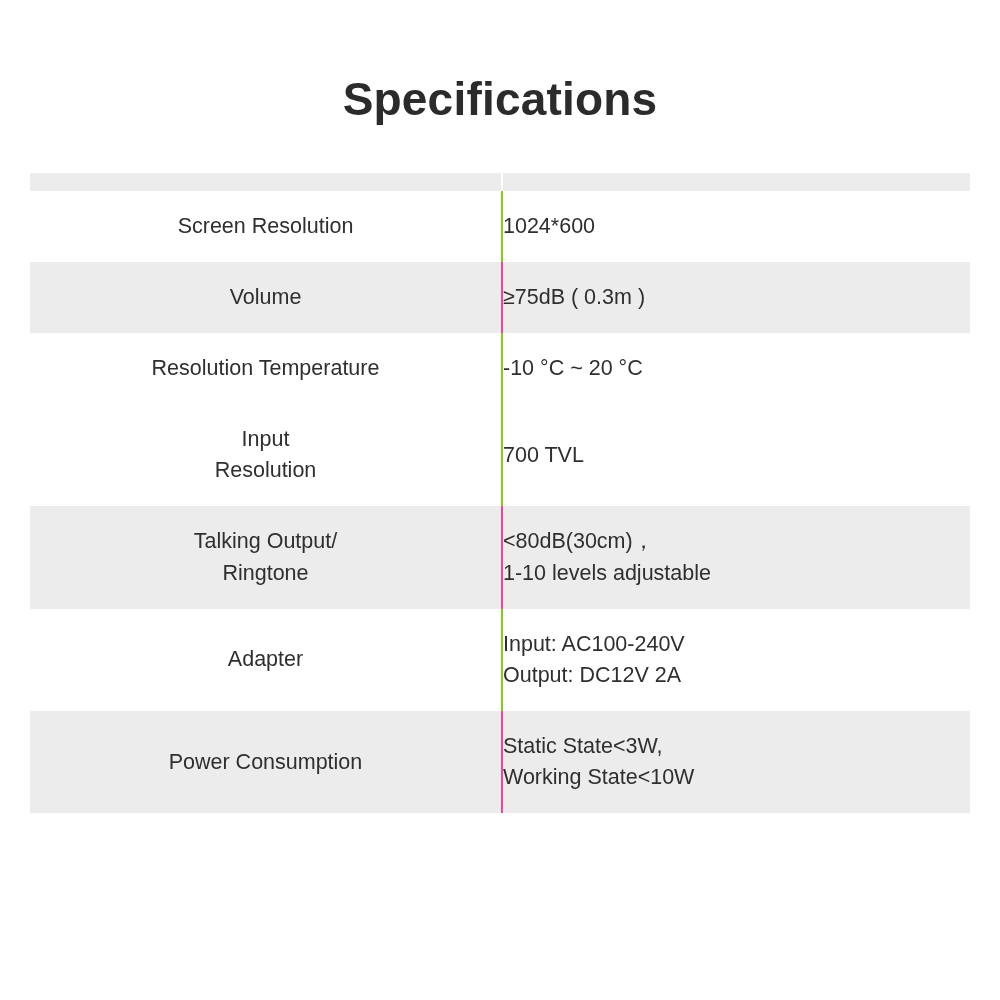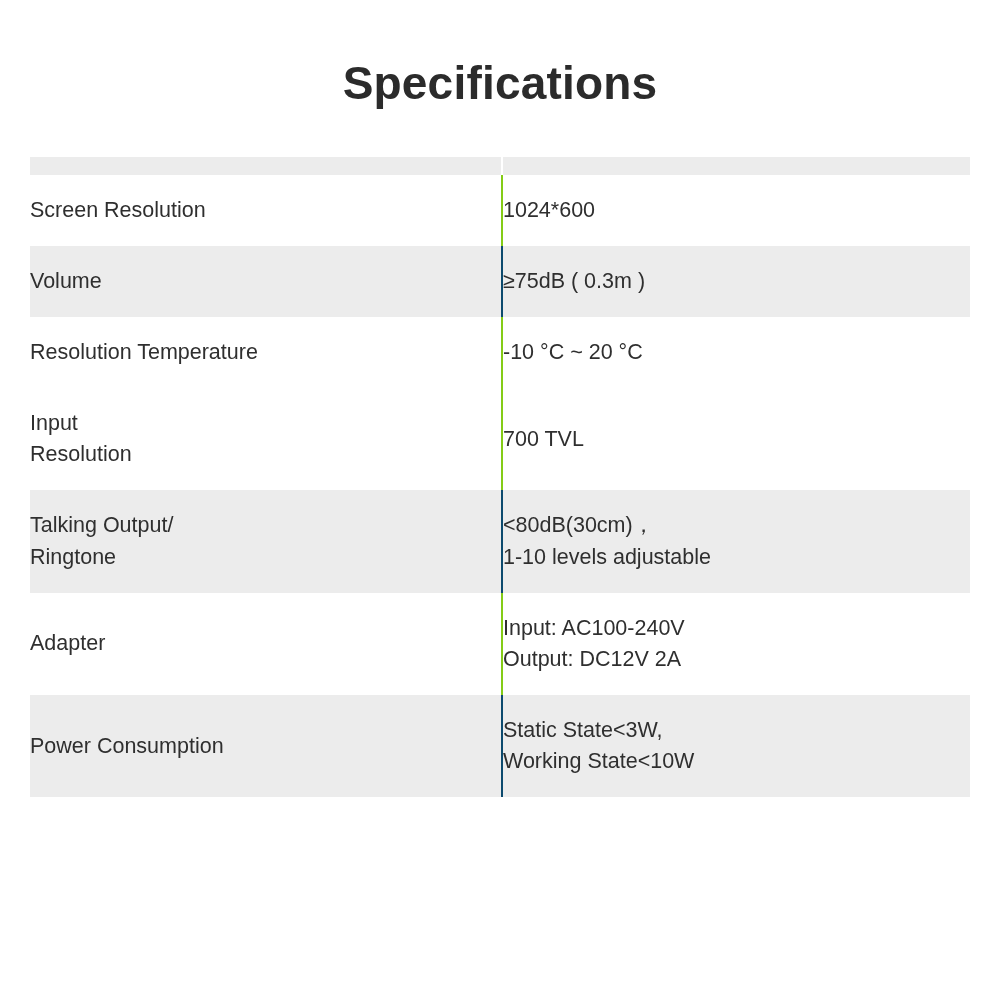--- a/index.html
+++ b/index.html
@@ -21,21 +21,21 @@
     box-sizing: border-box;
   }
   .title {
     text-align: center;
     font-size: 46px;
     font-weight: 700;
     color: #2b2b2b;
     letter-spacing: 0.2px;
     padding-top: 58px;
     padding-bottom: 0;
-    margin: 0;
+    margin: 16px;
     line-height: 1.1;
   }
   .spec-table {
     width: 940px;
     margin: 48px auto 0 auto;
     border-collapse: collapse;
     table-layout: fixed;
   }
   .spec-table col.col-label { width: 472px; }
   .spec-table col.col-value { width: 468px; }
@@ -55,31 +55,32 @@
   .spec-table td {
     vertical-align: middle;
     font-size: 21.5px;
     line-height: 1.45;
     color: #2f2f2f;
     padding: 20px 0 20px 0;
   }
   .cell-label {
     padding-left: 32px;
     padding-right: 18px;
+    text-align: center;
   }
   .cell-value {
     padding-left: 34px;
     padding-right: 18px;
     border-left: 2px solid #84cc16;
   }
   tr.shade td {
     background: #ececec;
   }
   tr.shade td.cell-value {
-    border-left: 2px solid #0c4a6e;
+    border-left: 2px solid #ec4899;
   }
   tr.plain td {
     background: #ffffff;
   }
   .val-line { display: block; }
   .lbl-line { display: block; }
 </style>
 </head>
 <body>
 

